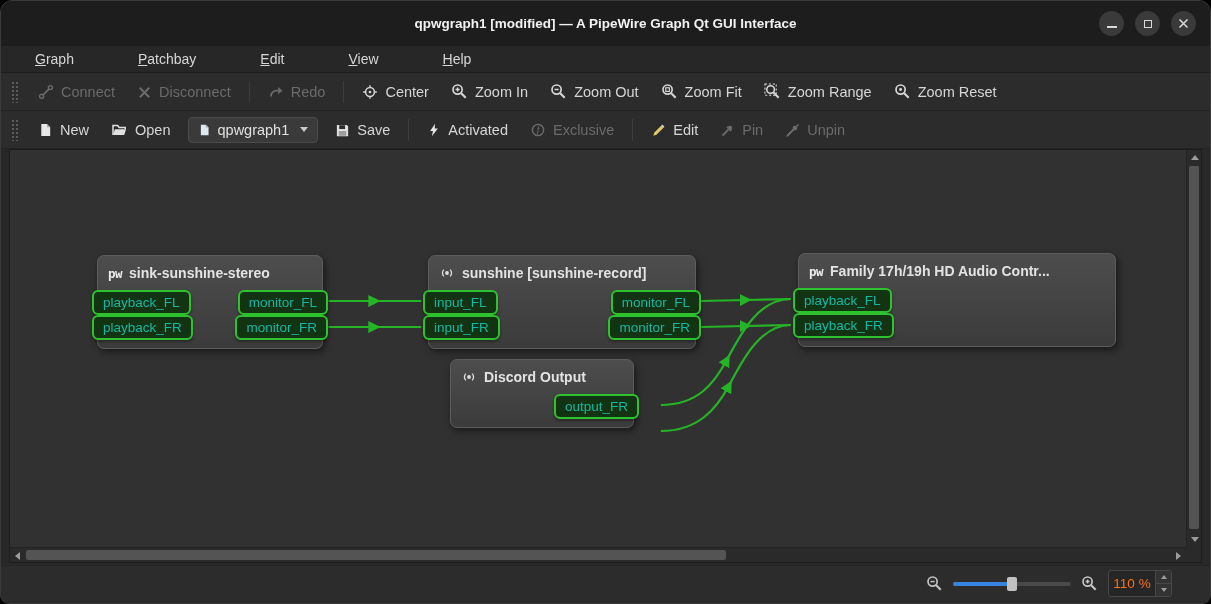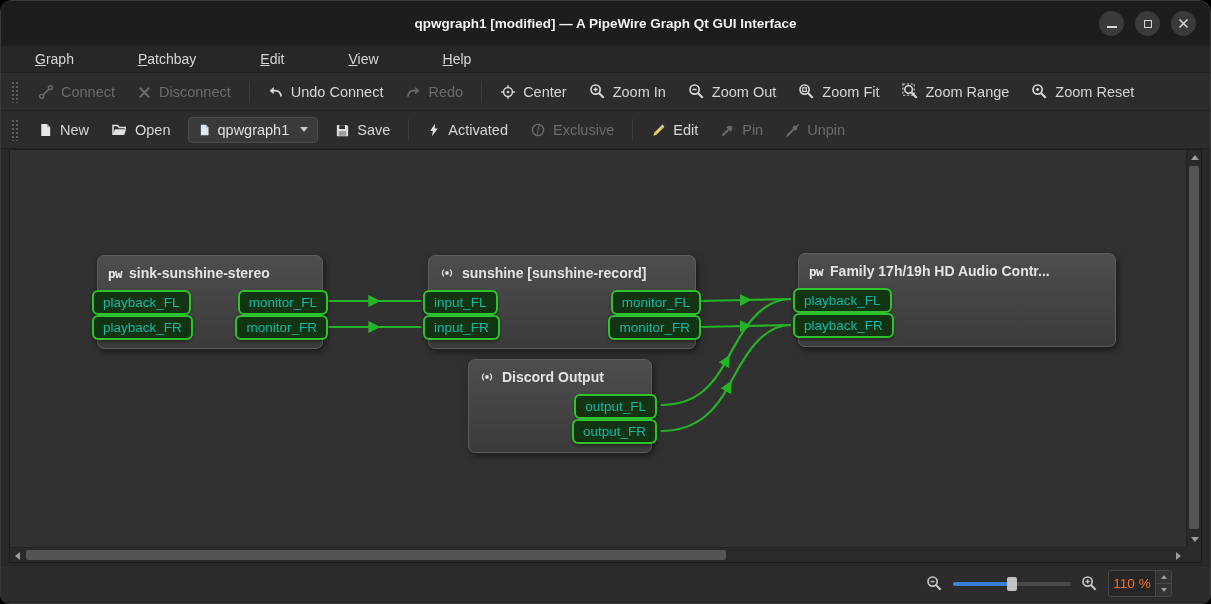--- a/index.html
+++ b/index.html
@@ -152,29 +152,20 @@
       <span class="ticon">
         <svg width="15" height="15" viewBox="0 0 16 16">
             <path d="M3 3 L13 13 M13 3 L3 13" stroke="currentColor" stroke-width="2.1"></path>
           </svg>
       </span>
       <span>Disconnect</span>
     </div>
 
     <div class="tsep"></div>
 
-    <div class="tbtn">
-      <span class="ticon">
-        <svg width="16" height="16" viewBox="0 0 16 16">
-            <path d="M13 12.6 C13 8.4 10.6 6.7 7 6.7 H5.2" fill="none" stroke="currentColor" stroke-width="1.8"></path>
-            <path d="M5.8 3.1 L1.6 6.7 L5.8 10.3 Z" fill="currentColor"></path>
-          </svg>
-      </span>
-      <span>Undo Connect</span>
-    </div>
 
     <div class="tbtn disabled">
       <span class="ticon">
         <svg width="16" height="16" viewBox="0 0 16 16">
             <path d="M3 12.6 C3 8.4 5.4 6.7 9 6.7 H10.8" fill="none" stroke="currentColor" stroke-width="1.8"></path>
             <path d="M10.2 3.1 L14.4 6.7 L10.2 10.3 Z" fill="currentColor"></path>
           </svg>
       </span>
       <span>Redo</span>
     </div>
@@ -413,35 +404,32 @@
         <div class="ports">
           <div class="port-row row-left">
             <span class="port">playback_FL</span>
           </div>
           <div class="port-row row-left">
             <span class="port">playback_FR</span>
           </div>
         </div>
       </div>
 
-      <div class="node" style="left:458px;top:209px;width:184px">
+      <div class="node" style="left:440px;top:209px;width:184px">
         <div class="node-header">
           <span class="ticon">
             <svg width="16" height="16" viewBox="0 0 16 16">
                 <circle cx="8" cy="8" r="1.9" fill="#e0e0e0"></circle>
                 <path d="M4.9 4.6 a4.7 4.7 0 0 0 0 6.8 M11.1 4.6 a4.7 4.7 0 0 1 0 6.8" fill="none" stroke="#e0e0e0" stroke-width="1.3"></path>
               </svg>
           </span>
           <span class="node-title">Discord Output</span>
         </div>
         <div class="ports">
           <div class="port-row row-right">
-            <span class="port">output_FL</span>
-          </div>
-          <div class="port-row row-right">
             <span class="port">output_FR</span>
           </div>
         </div>
       </div>
 
     </div>
 
     <div class="vscroll">
       <div class="sb-arrow" style="top:0;left:0">
           <i class="tri-up"></i>

